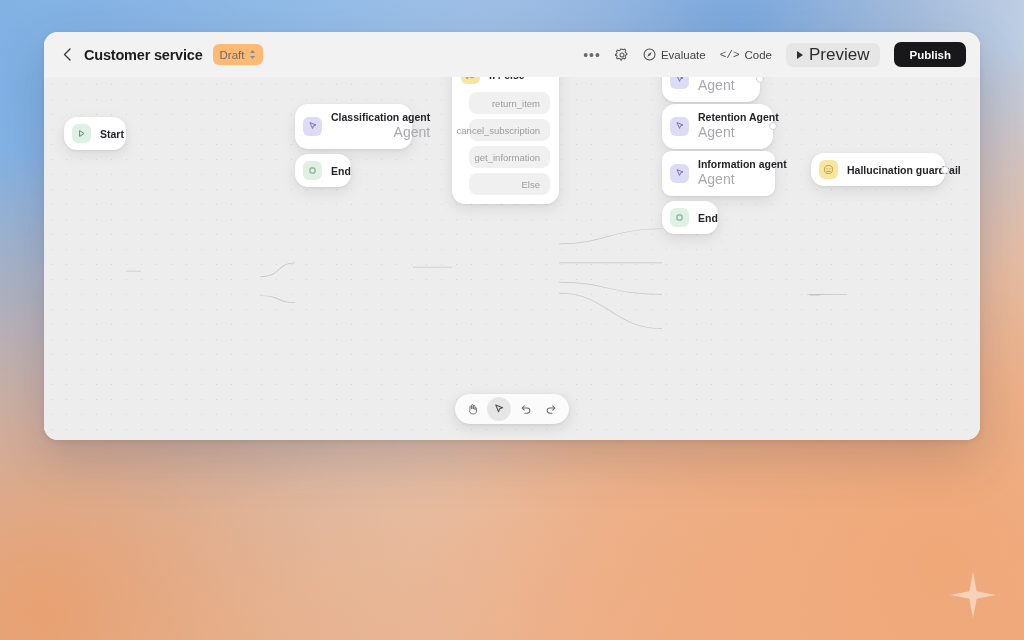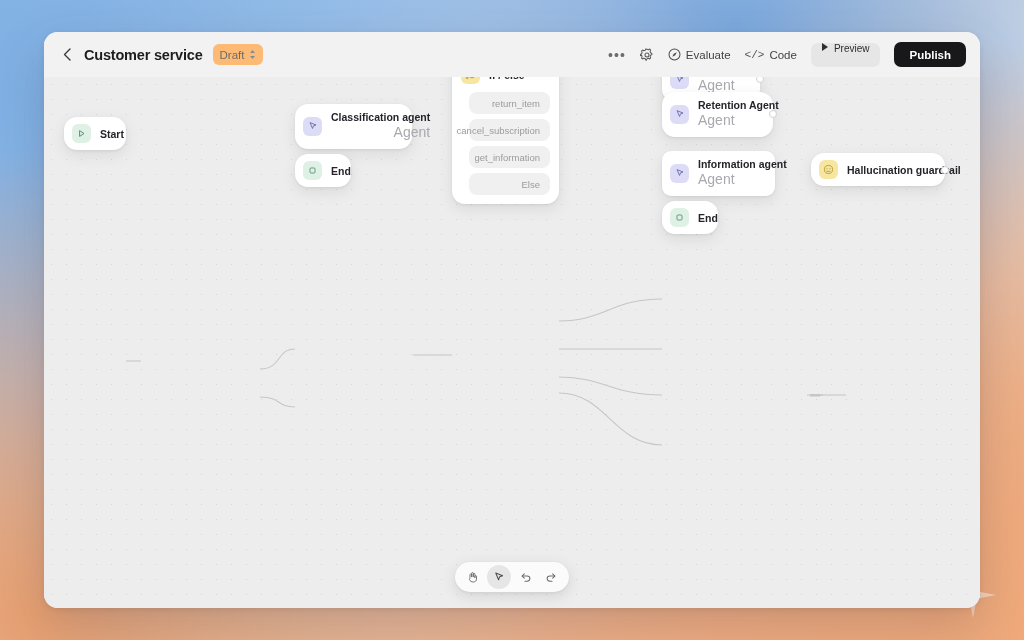--- a/index.html
+++ b/index.html
@@ -22,21 +22,21 @@
   
   .sparkle {
     position:absolute; right:28px; bottom:22px; width:46px; height:46px;
     background:#f7d9c4;
     clip-path: polygon(50% 0%, 58% 42%, 100% 50%, 58% 58%, 50% 100%, 42% 58%, 0% 50%, 42% 42%);
     opacity:.85;
   }
 
   
   .window {
-    position:absolute; left:44px; top:32px; width:936px; height:576px;
+    position:absolute; left:44px; top:32px; width:936px; height:408px;
     background:#f2f2f2; border-radius:14px;
     box-shadow:0 18px 50px rgba(60,60,80,.22), 0 2px 6px rgba(0,0,0,.08);
     display:flex; flex-direction:column; overflow:hidden;
   }
 
   
   .header {
     height:45px; flex:0 0 45px; display:flex; align-items:center;
     padding:0 14px 0 16px; gap:10px; background:#f2f2f2;
   }
@@ -47,22 +47,22 @@
     background:#fdba74; border-radius:6px; font-size:11.5px; color:#6b6b6b; cursor:pointer;
   }
   .updown { display:flex; flex-direction:column; line-height:5px; font-size:7px; color:#8a8a8a; }
   .hdr-spacer { flex:1; }
   .hdr-group { display:flex; align-items:center; gap:14px; }
   .icon-btn { display:flex; align-items:center; justify-content:center; color:#5c5c5c; cursor:pointer; }
   .dots { font-size:14px; letter-spacing:1px; color:#6b6b6b; line-height:10px; }
   .hdr-item { display:flex; align-items:center; gap:5px; font-size:11.5px; color:#434343; cursor:pointer; }
   .code-glyph { font-size:11px; color:#555; font-family:"Liberation Mono", monospace; }
   .preview-btn {
-    display:flex; gap:6px; height:24px; padding:0 11px;
-    background:#e6e6e6; border-radius:7px; font-size:10px; color:#2e2e2e; cursor:pointer;
+    display:flex; align-items:center; gap:6px; height:24px; padding:0 11px;
+    background:#e6e6e6; border-radius:7px; font-size:17px; color:#2e2e2e; cursor:pointer;
   }
   .play-tri { width:0; height:0; border-left:6px solid #2e2e2e; border-top:4px solid transparent; border-bottom:4px solid transparent; }
   .publish-btn {
     height:25px; padding:0 15px; background:#18181b; color:#fff; border-radius:7px;
     font-size:11.5px; font-weight:bold; display:flex; align-items:center; cursor:pointer;
   }
 
   
   .canvas {
     flex:1; position:relative; background-color:#ededed;
@@ -264,21 +264,21 @@
             </svg>
         </span>
         <span class="ntext">
           <span class="ntitle">Return agent</span>
           <span class="nsub">Agent</span>
         </span>
       </div>
       <span class="port"></span>
     </div>
 
-    <div class="node" style="left:618px; top:15px; width:111px;">
+    <div class="node" style="left:618px; top:27px; width:111px;">
       <div class="pill">
         <span class="nico" style="background:#dcdcf7;">
           <svg width="10" height="10" viewBox="0 0 11 11">
               <path d="M2.2 1.8l6.6 2.6-2.8 1-1 2.8z" fill="none" stroke="#6b6bb0" stroke-width="1" stroke-linejoin="round"></path>
             </svg>
         </span>
         <span class="ntext">
           <span class="ntitle">Retention Agent</span>
           <span class="nsub">Agent</span>
         </span>

